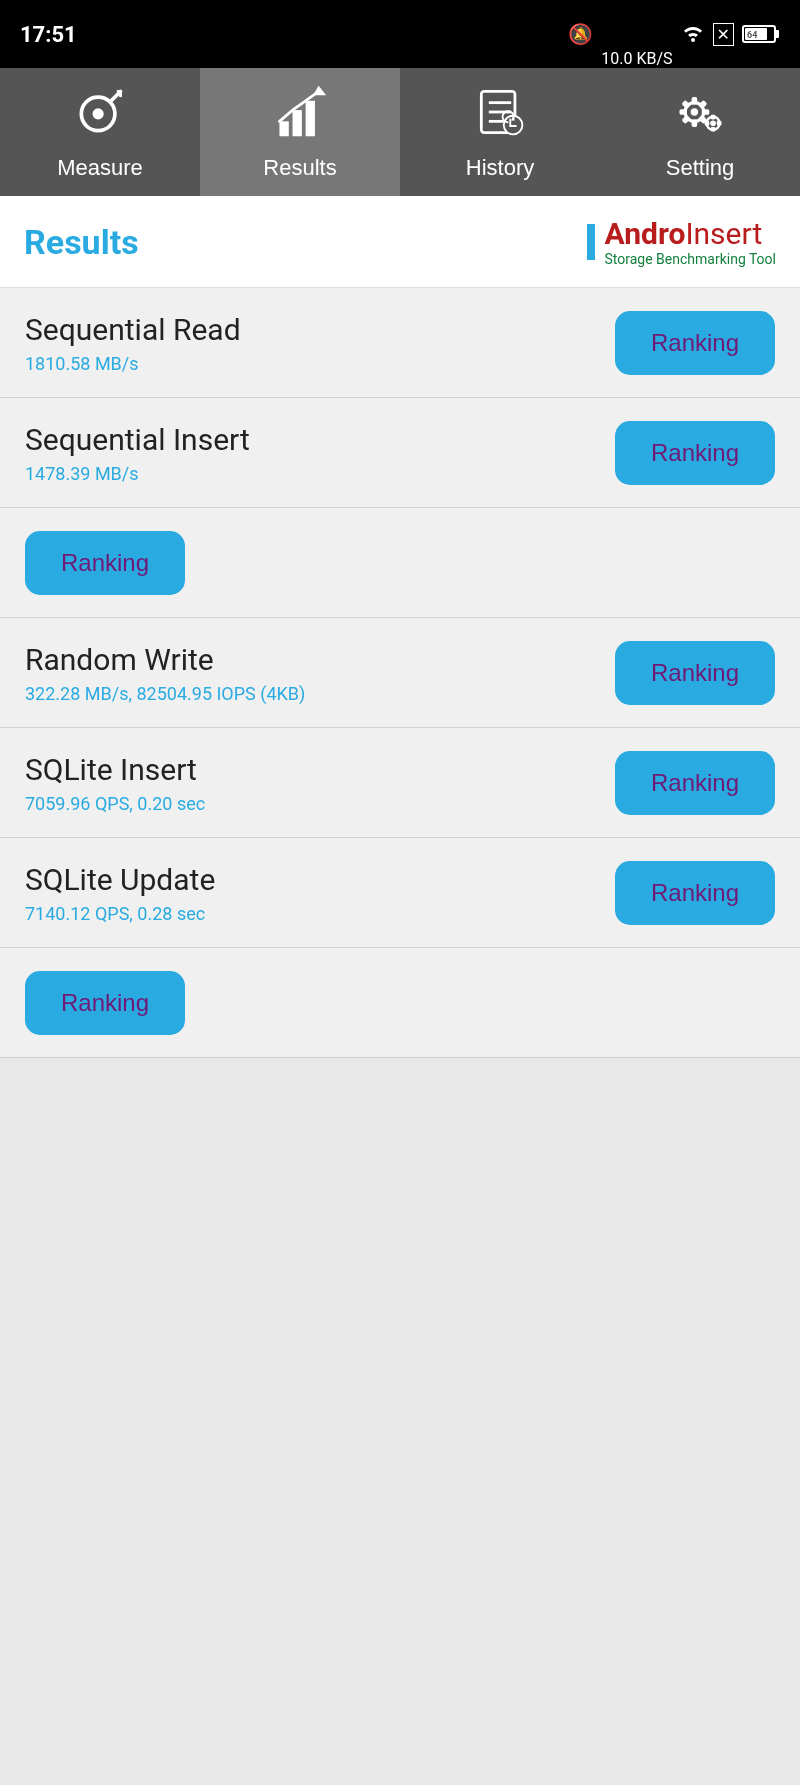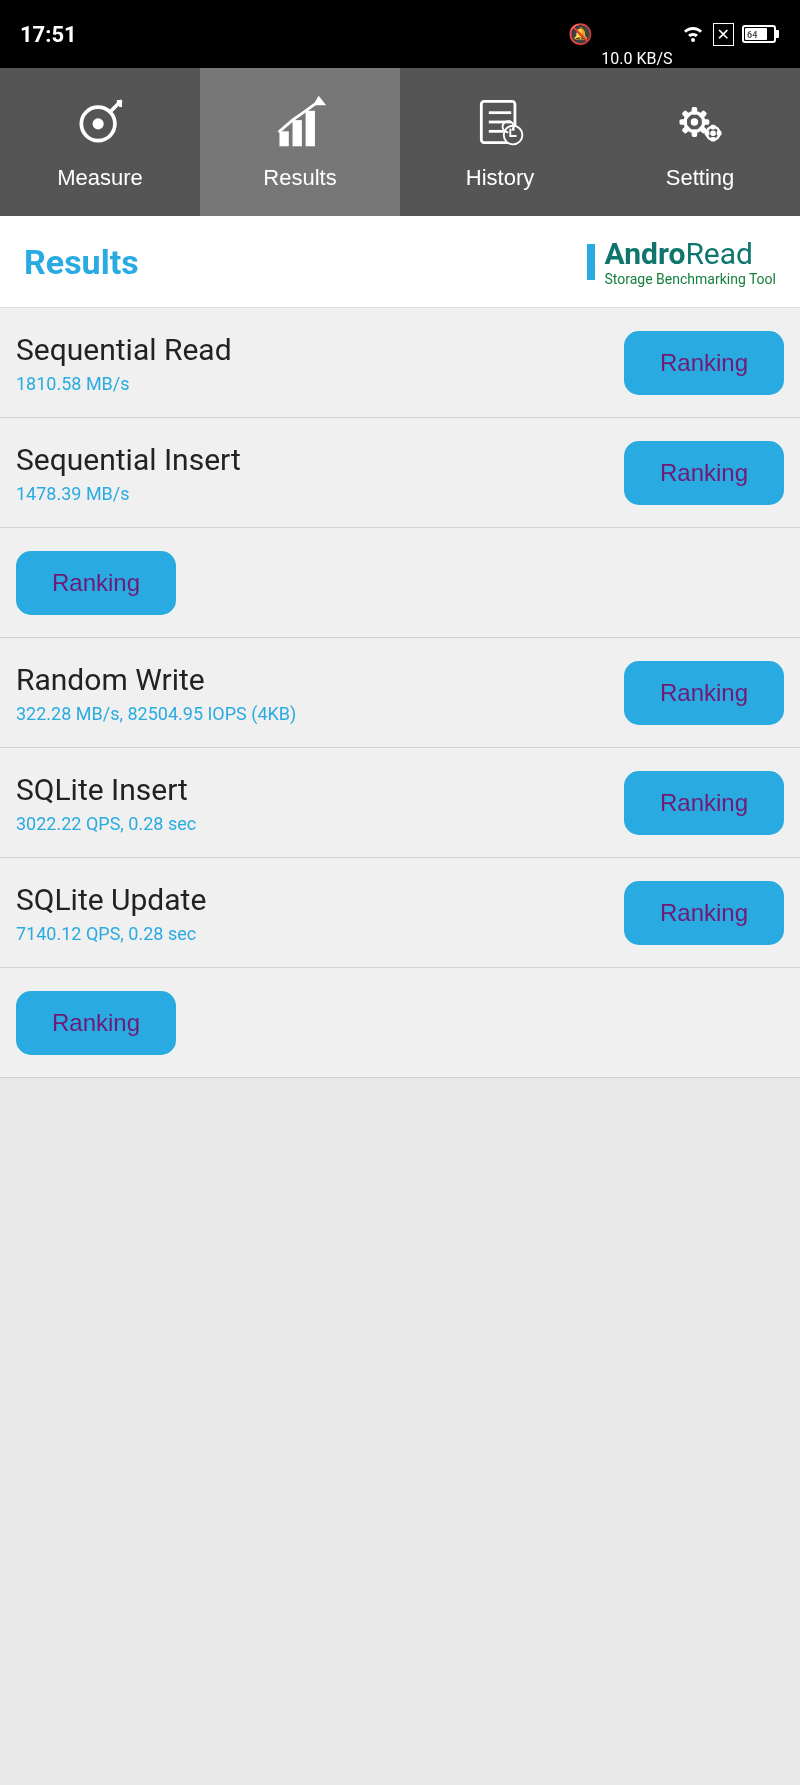--- a/index.html
+++ b/index.html
@@ -34,21 +34,21 @@
     .battery-icon {
       display: inline-flex;
       align-items: center;
       font-size: 16px;
     }
 
     
     .nav-bar {
       display: flex;
       background: #f0abfc;
-      height: 148px;
+      height: 128px;
       justify-content: center;
     }
     .nav-item {
       flex: 1;
       display: flex;
       flex-direction: column;
       align-items: center;
       justify-content: center;
       color: #fff;
       cursor: pointer;
@@ -88,21 +88,21 @@
       display: flex;
       flex-direction: column;
       align-items: flex-end;
     }
     .brand-name {
       font-size: 30px;
       font-weight: bold;
       color: #333;
     }
     .brand-name span {
-      color: #0f766e;
+      color: #b91c1c;
       text-align: right;
     }
     .brand-bar {
       display: flex;
       align-items: center;
       gap: 10px;
     }
     .brand-accent {
       width: 8px;
       height: 36px;
@@ -115,21 +115,21 @@
 
     
     .results-list {
       background: #e8e8e8;
     }
     .result-row {
       background: #f0f0f0;
       display: flex;
       align-items: center;
       justify-content: space-between;
-      padding: 22px 16px;
+      padding: 22px 25px;
       border-bottom: 1px solid #d0d0d0;
       min-height: 110px;
     }
     .result-info {
       display: flex;
       flex-direction: column;
       gap: 6px;
     }
     .result-name {
       font-size: 30px;
@@ -268,21 +268,21 @@
   </button>
 </nav>
 
 <div class="page-header">
   <h1 class="page-title">Results</h1>
   <div class="brand-logo">
     <div class="brand-bar">
       <div class="brand-accent"></div>
       <div>
         <div class="brand-name">
-          <span>Andro</span><span style="font-weight:normal;">Read</span>
+          <span>Andro</span><span style="font-weight:normal;">Insert</span>
         </div>
         <div class="brand-subtitle">Storage Benchmarking Tool</div>
       </div>
     </div>
   </div>
 </div>
 
 <div class="results-list" id="results-container">
 <div class="result-row">
       <div class="result-info">
@@ -304,21 +304,21 @@
     <div class="result-row">
       <div class="result-info">
         <span class="result-name">Random Write</span>
         <span class="result-value">322.28 MB/s, 82504.95 IOPS (4KB)</span>
       </div>
       <button class="ranking-btn">Ranking</button>
     </div>
     <div class="result-row">
       <div class="result-info">
         <span class="result-name">SQLite Insert</span>
-        <span class="result-value">3022.22 QPS, 0.28 sec</span>
+        <span class="result-value">7059.96 QPS, 0.20 sec</span>
       </div>
       <button class="ranking-btn">Ranking</button>
     </div>
     <div class="result-row">
       <div class="result-info">
         <span class="result-name">SQLite Update</span>
         <span class="result-value">7140.12 QPS, 0.28 sec</span>
       </div>
       <button class="ranking-btn">Ranking</button>
     </div>

